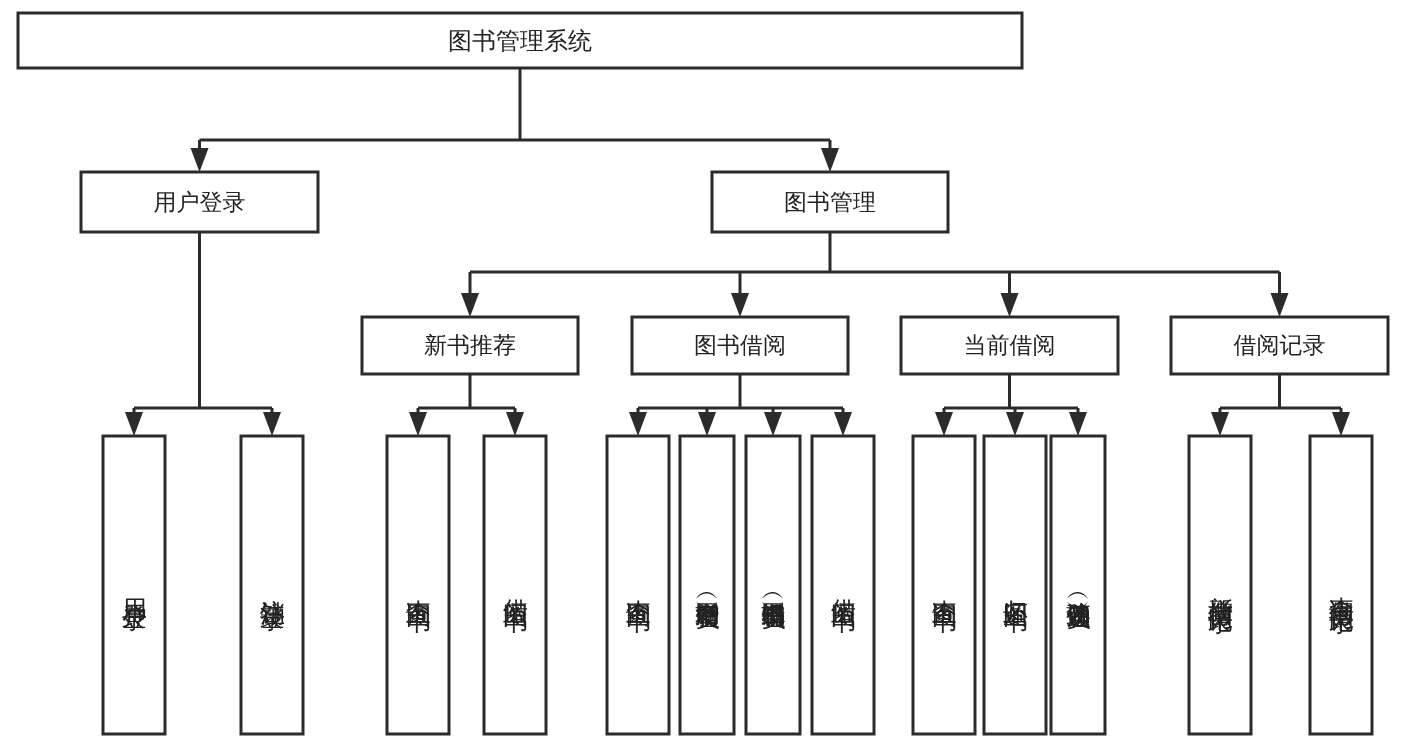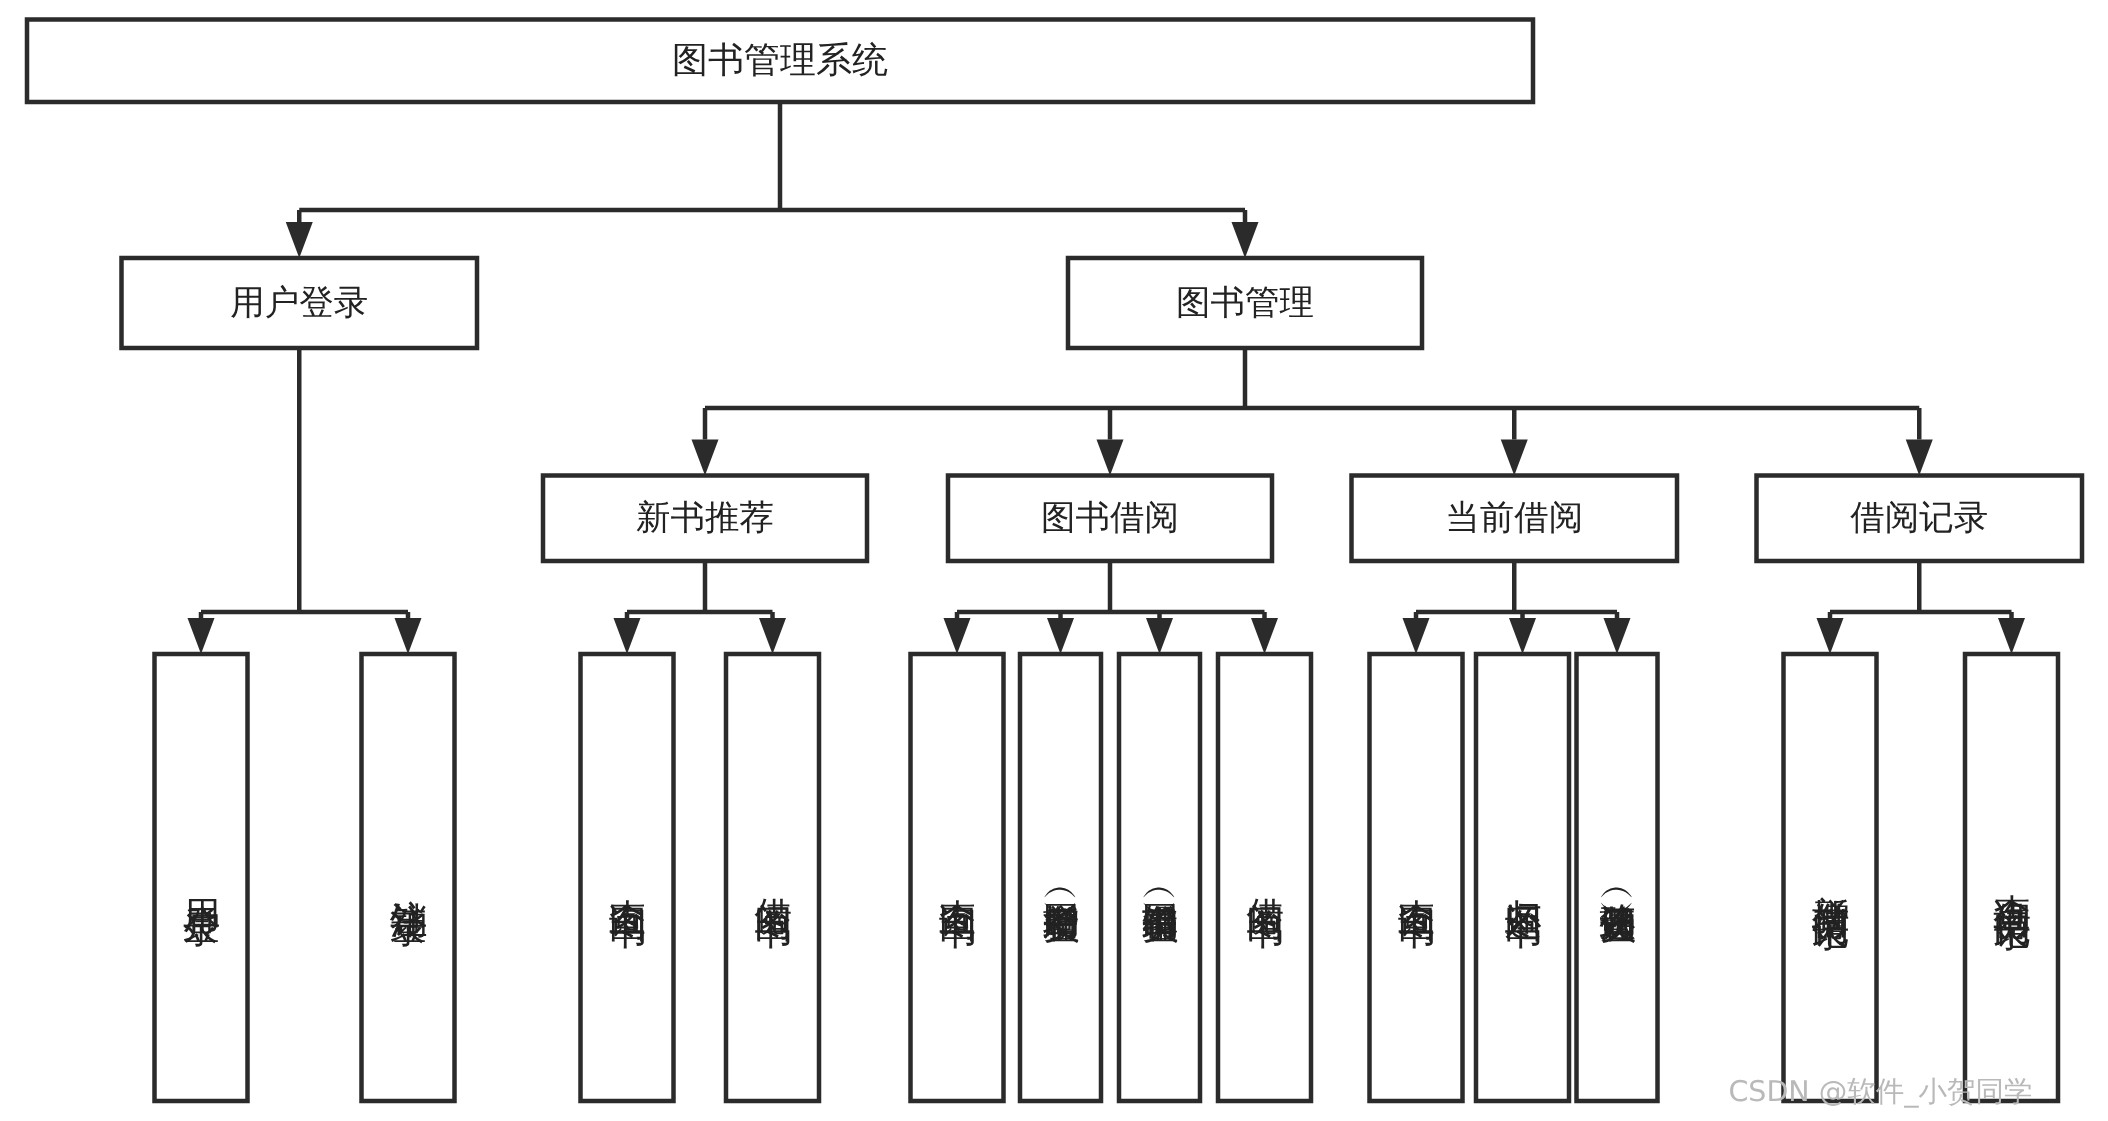--- a/index.html
+++ b/index.html
@@ -238,14 +238,13 @@
       <div class="leaf-text-wrap" style="left: 1051px; top: 436px; width: 54px; height: 298px;">
         <span class="leaf-text tight">确认归还（管理员）</span>
       </div>
       <div class="leaf-text-wrap" style="left: 1189px; top: 436px; width: 62px; height: 298px;">
         <span class="leaf-text">新增借阅记录</span>
       </div>
       <div class="leaf-text-wrap" style="left: 1310px; top: 436px; width: 62px; height: 298px;">
         <span class="leaf-text">查询借阅记录</span>
       </div>
     </div>
-  <div class="watermark">CSDN @软件_小贺同学</div>
 </div>
 
 </body></html>

